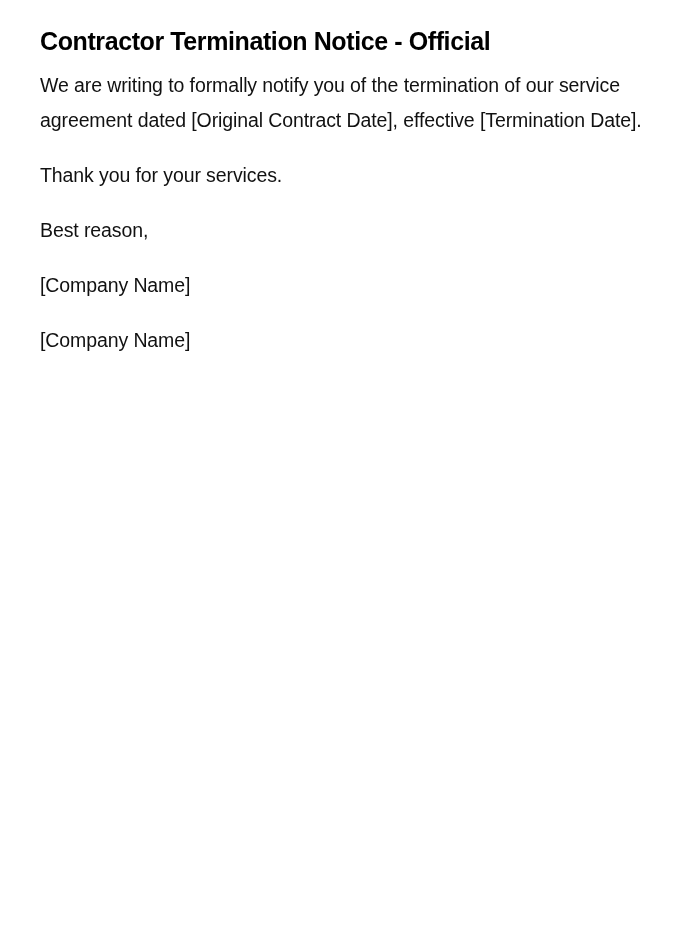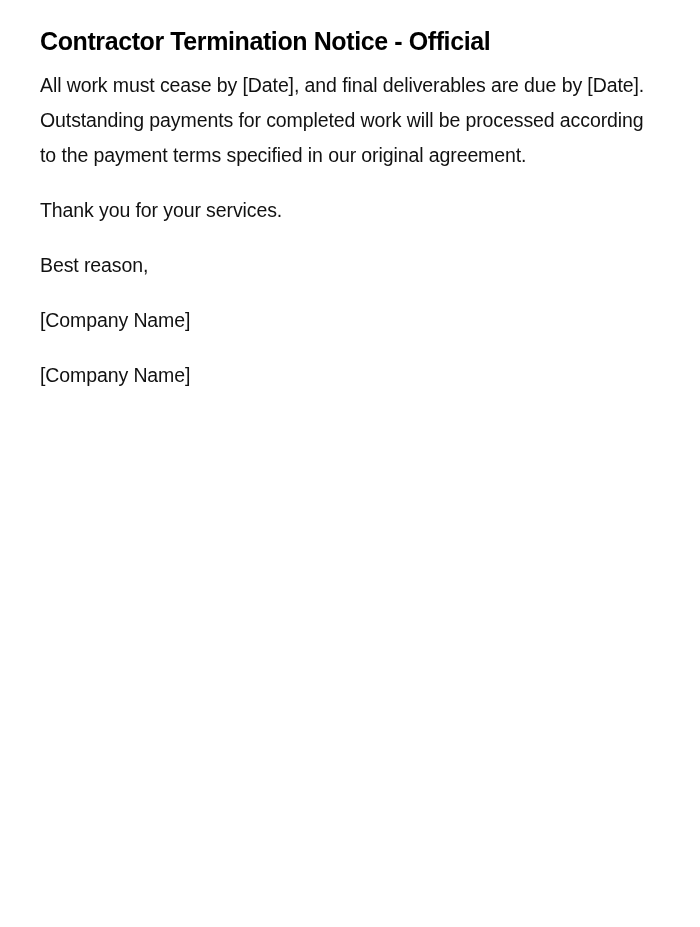--- a/index.html
+++ b/index.html
@@ -16,18 +16,18 @@
     .para {
       font-size: 19.5px; line-height: 35px; margin: 0 0 20px 0;
       letter-spacing: -0.1px;
     }
   </style>
 </head>
 <body>
 
 <div class="page">
   <h1 class="title">Contractor Termination Notice - Official</h1>
-  <p class="para">All work must cease by [Date], and final deliverables are due by [Date]. Outstanding payments for completed work will be processed according to the payment terms specified in our original agreement.</p>
+  <p class="para">We are writing to formally notify you of the termination of our service agreement dated [Original Contract Date], effective [Termination Date].</p>
   <p class="para">Thank you for your services.</p>
   <p class="para">Best reason,</p>
   <p class="para">[Company Name]</p>
   <p class="para">[Company Name]</p>
 </div>
 
 </body></html>

